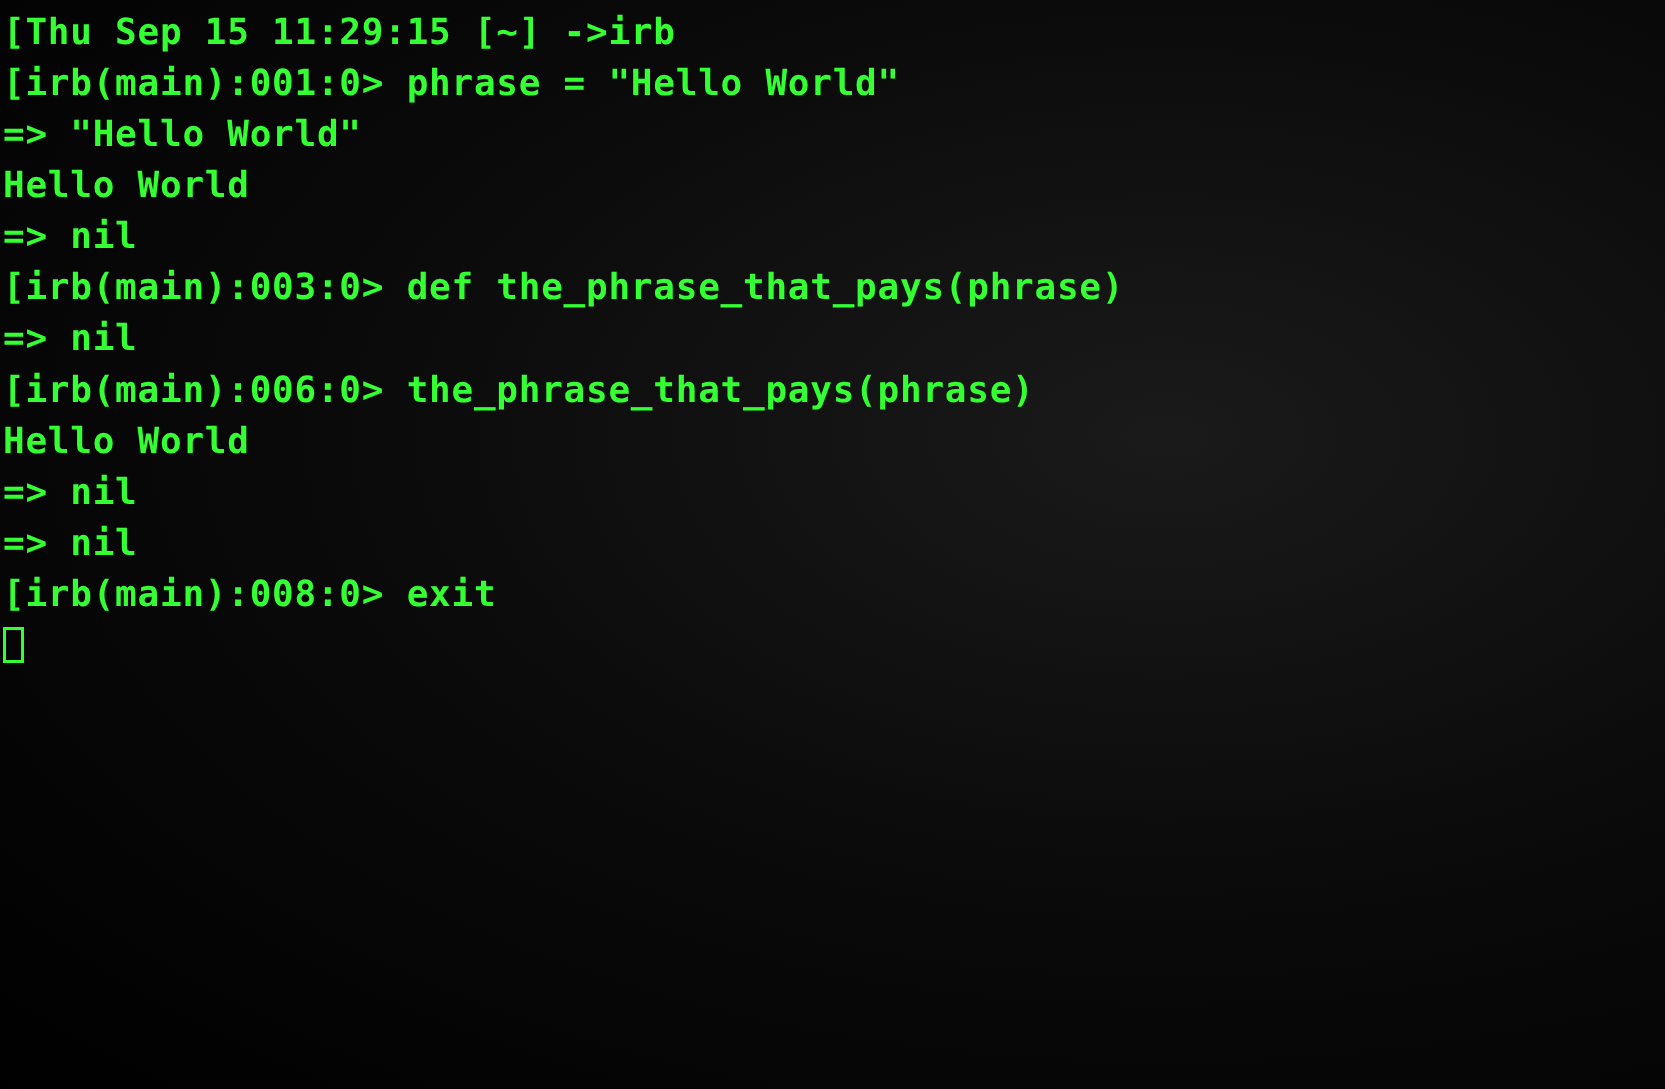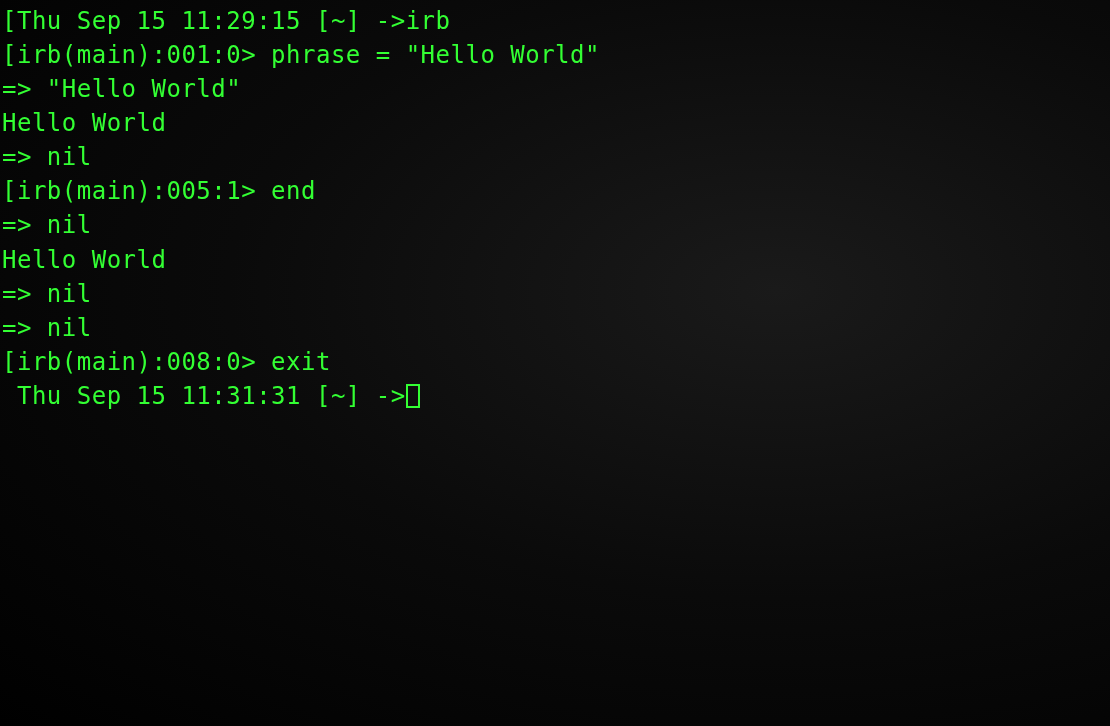--- a/index.html
+++ b/index.html
@@ -19,39 +19,41 @@
       overflow: hidden;
       letter-spacing: 0.5px;
     }
     .terminal {
       width: 100%;
       height: 100%;
     }
     .line {
       white-space: pre;
       display: block;
+      font-weight: bold;
     }
     .cursor {
       display: inline-block;
       width: 14px;
       height: 24px;
       border: 2px solid #33ff33;
       vertical-align: text-bottom;
       margin-bottom: 2px;
     }
   </style>
 </head>
 <body>
 
 <div class="terminal">
   <span class="line">[Thu Sep 15 11:29:15 [~] -&gt;irb</span>
   <span class="line">[irb(main):001:0&gt; phrase = "Hello World"</span>
   <span class="line">=&gt; "Hello World"</span>
   <span class="line">Hello World</span>
   <span class="line">=&gt; nil</span>
-  <span class="line">[irb(main):005:1&gt; end</span>
+  <span class="line">[irb(main):003:0&gt; def the_phrase_that_pays(phrase)</span>
   <span class="line">=&gt; nil</span>
+  <span class="line">[irb(main):006:0&gt; the_phrase_that_pays(phrase)</span>
   <span class="line">Hello World</span>
   <span class="line">=&gt; nil</span>
   <span class="line">=&gt; nil</span>
   <span class="line">[irb(main):008:0&gt; exit</span>
-  <span class="line"><span> Thu Sep 15 11:31:31 [~] -&gt;</span><span class="cursor"></span></span>
+  <span class="line"><span class="cursor"></span></span>
 </div>
 
 </body></html>

